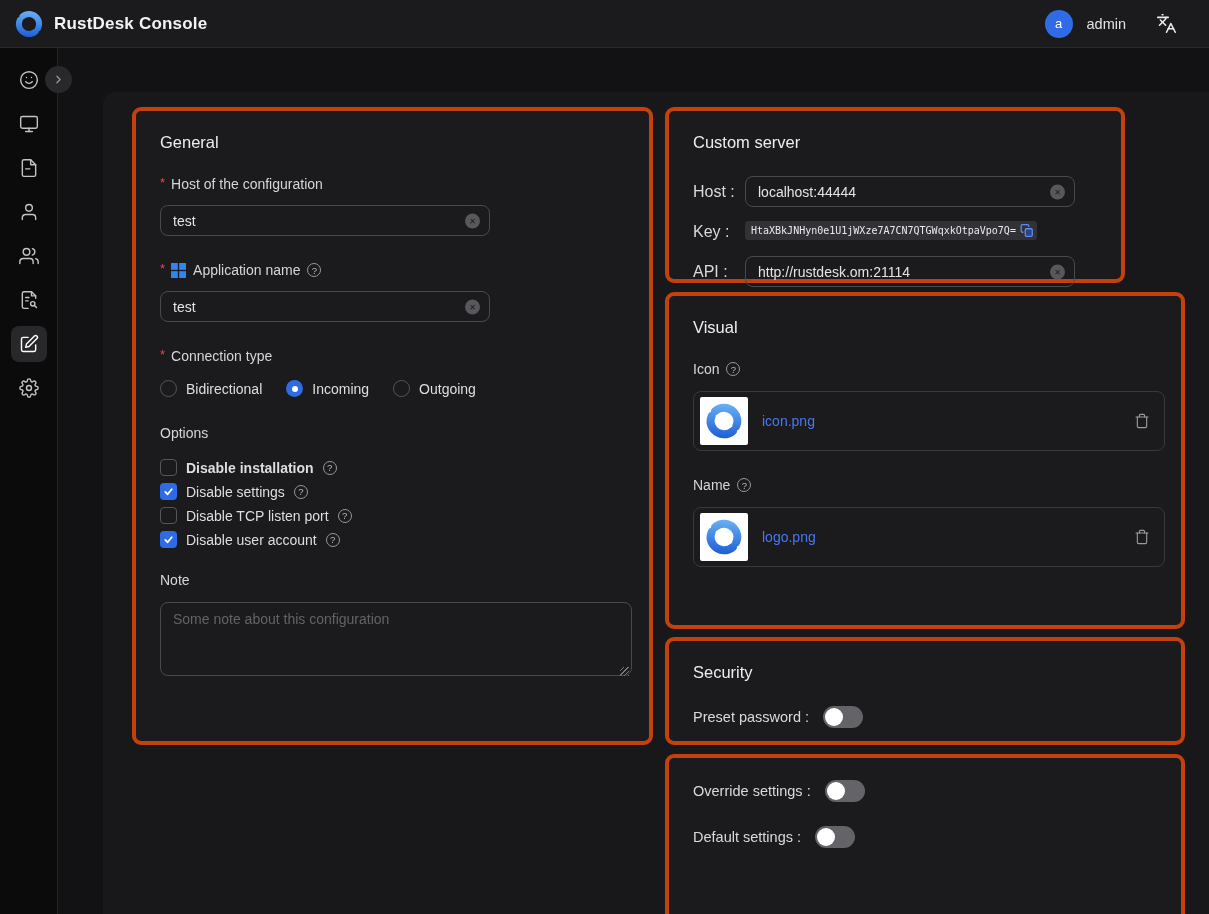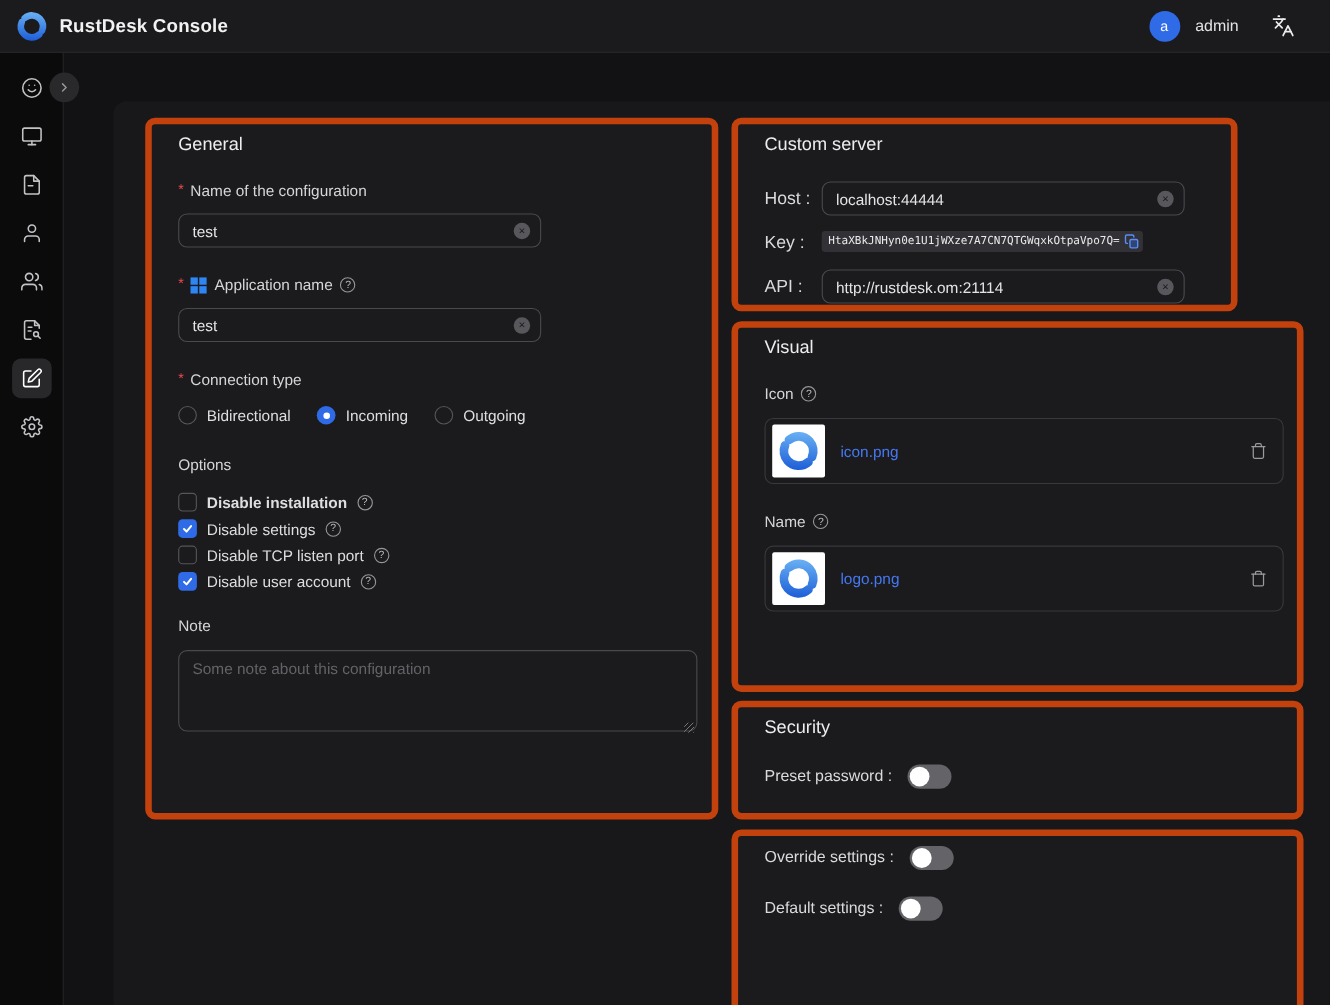--- a/index.html
+++ b/index.html
@@ -23,21 +23,21 @@
              padding-top:14px; z-index:4; }
   .side-item { width:36px; height:36px; margin-bottom:8px; border-radius:8px; display:flex;
                align-items:center; justify-content:center; color:#c3c3c6; cursor:pointer; }
   .side-item.active { background:#28282b; color:#ffffff; }
   .collapse-btn { position:absolute; left:45px; top:66px; width:27px; height:27px; border-radius:50%;
                   background:#29292c; display:flex; align-items:center; justify-content:center; z-index:6; cursor:pointer; }
 
   
   .panel { position:absolute; left:103px; top:92px; width:1106px; height:822px; background:#18181a;
            border-top-left-radius:12px; overflow:hidden; }
-  .card { position:absolute; background:#1b1b1e; border:6px solid #c2410c; border-radius:9px; padding:9px 24px; }
+  .card { position:absolute; background:#1b1b1e; border:4px solid #c2410c; border-radius:9px; padding:22px 24px; }
   .card-title { font-size:16.5px; font-weight:500; color:#ededef; margin-bottom:24px; }
 
   #card-general  { left:29px;  top:15px;  width:521px; height:638px; }
   #card-server   { left:562px; top:15px;  width:460px; height:176px; }
   #card-visual   { left:562px; top:200px; width:520px; height:337px; }
   #card-security { left:562px; top:545px; width:520px; height:108px; }
   #card-advanced { left:562px; top:662px; width:520px; height:200px; }
 
   
   .field-label { font-size:14px; color:#d6d6d8; display:flex; align-items:center; gap:7px; margin-bottom:13px; }
@@ -225,21 +225,21 @@
   </span>
 </div>
 
 <div class="panel">
 
   <div class="card" id="card-general">
     <div class="card-title">General</div>
 
     <div class="field-label">
       <span class="req">*</span>
-      <span>Name of the configuration</span>
+      <span>Host of the configuration</span>
     </div>
     <div class="text-input">
       <input type="text" value="test" style="">
       <span class="clear-btn"></span>
     </div>
 
     <div class="field-label">
       <span class="req">*</span>
       <span style="display:flex">
         <svg width="15" height="15" viewBox="0 0 16 16">

